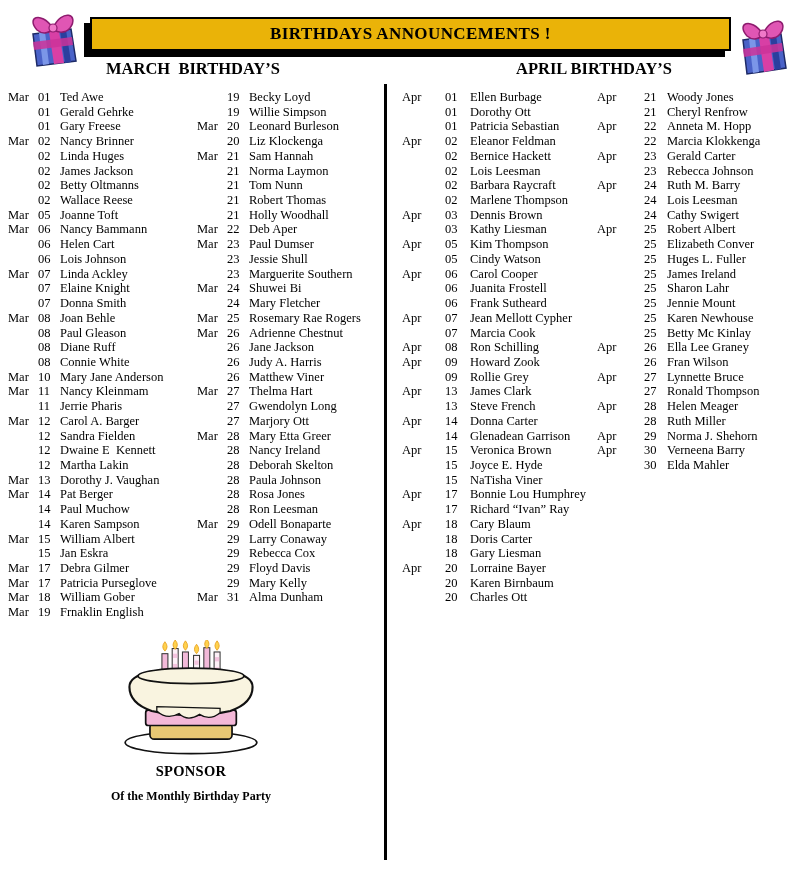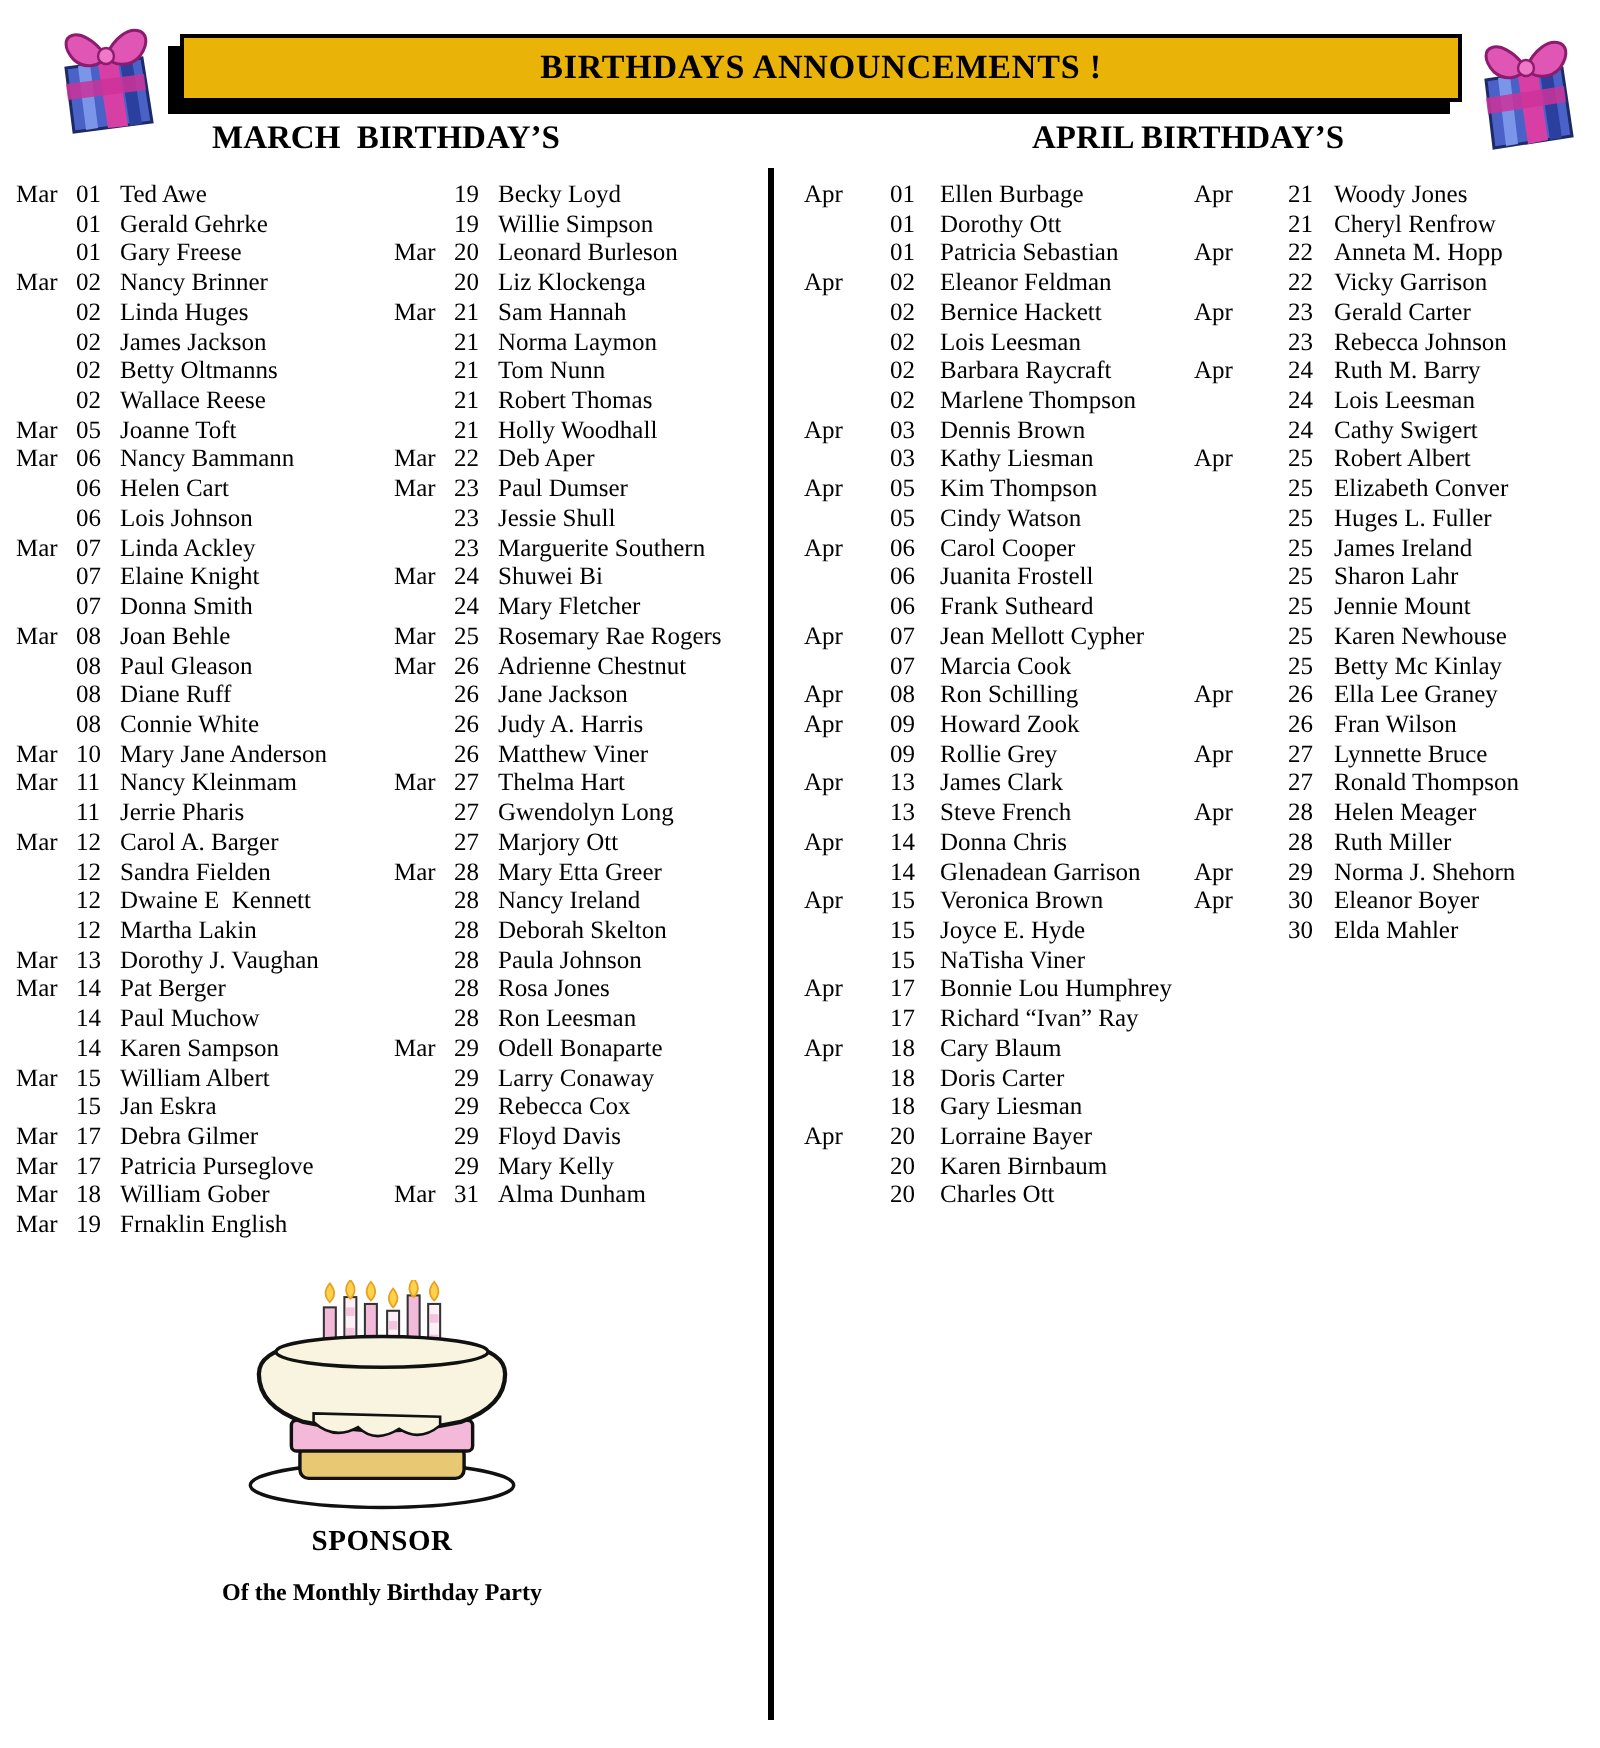--- a/index.html
+++ b/index.html
@@ -552,21 +552,21 @@
         <span class="n">James Clark</span>
       </div>
       <div class="brow">
         <span class="m"></span>
         <span class="d">13</span>
         <span class="n">Steve French</span>
       </div>
       <div class="brow">
         <span class="m">Apr</span>
         <span class="d">14</span>
-        <span class="n">Donna Chris</span>
+        <span class="n">Donna Carter</span>
       </div>
       <div class="brow">
         <span class="m"></span>
         <span class="d">14</span>
         <span class="n">Glenadean Garrison</span>
       </div>
       <div class="brow">
         <span class="m">Apr</span>
         <span class="d">15</span>
         <span class="n">Veronica Brown</span>
@@ -634,21 +634,21 @@
         <span class="n">Cheryl Renfrow</span>
       </div>
       <div class="brow">
         <span class="m">Apr</span>
         <span class="d">22</span>
         <span class="n">Anneta M. Hopp</span>
       </div>
       <div class="brow">
         <span class="m"></span>
         <span class="d">22</span>
-        <span class="n">Vicky Garrison</span>
+        <span class="n">Marcia Klokkenga</span>
       </div>
       <div class="brow">
         <span class="m">Apr</span>
         <span class="d">23</span>
         <span class="n">Gerald Carter</span>
       </div>
       <div class="brow">
         <span class="m"></span>
         <span class="d">23</span>
         <span class="n">Rebecca Johnson</span>
@@ -739,21 +739,21 @@
         <span class="n">Ruth Miller</span>
       </div>
       <div class="brow">
         <span class="m">Apr</span>
         <span class="d">29</span>
         <span class="n">Norma J. Shehorn</span>
       </div>
       <div class="brow">
         <span class="m">Apr</span>
         <span class="d">30</span>
-        <span class="n">Eleanor Boyer</span>
+        <span class="n">Verneena Barry</span>
       </div>
       <div class="brow">
         <span class="m"></span>
         <span class="d">30</span>
         <span class="n">Elda Mahler</span>
       </div>
     </div>
 
   <div class="sponsor">
     <svg class="cake" width="200" height="118" viewBox="0 0 200 138">

